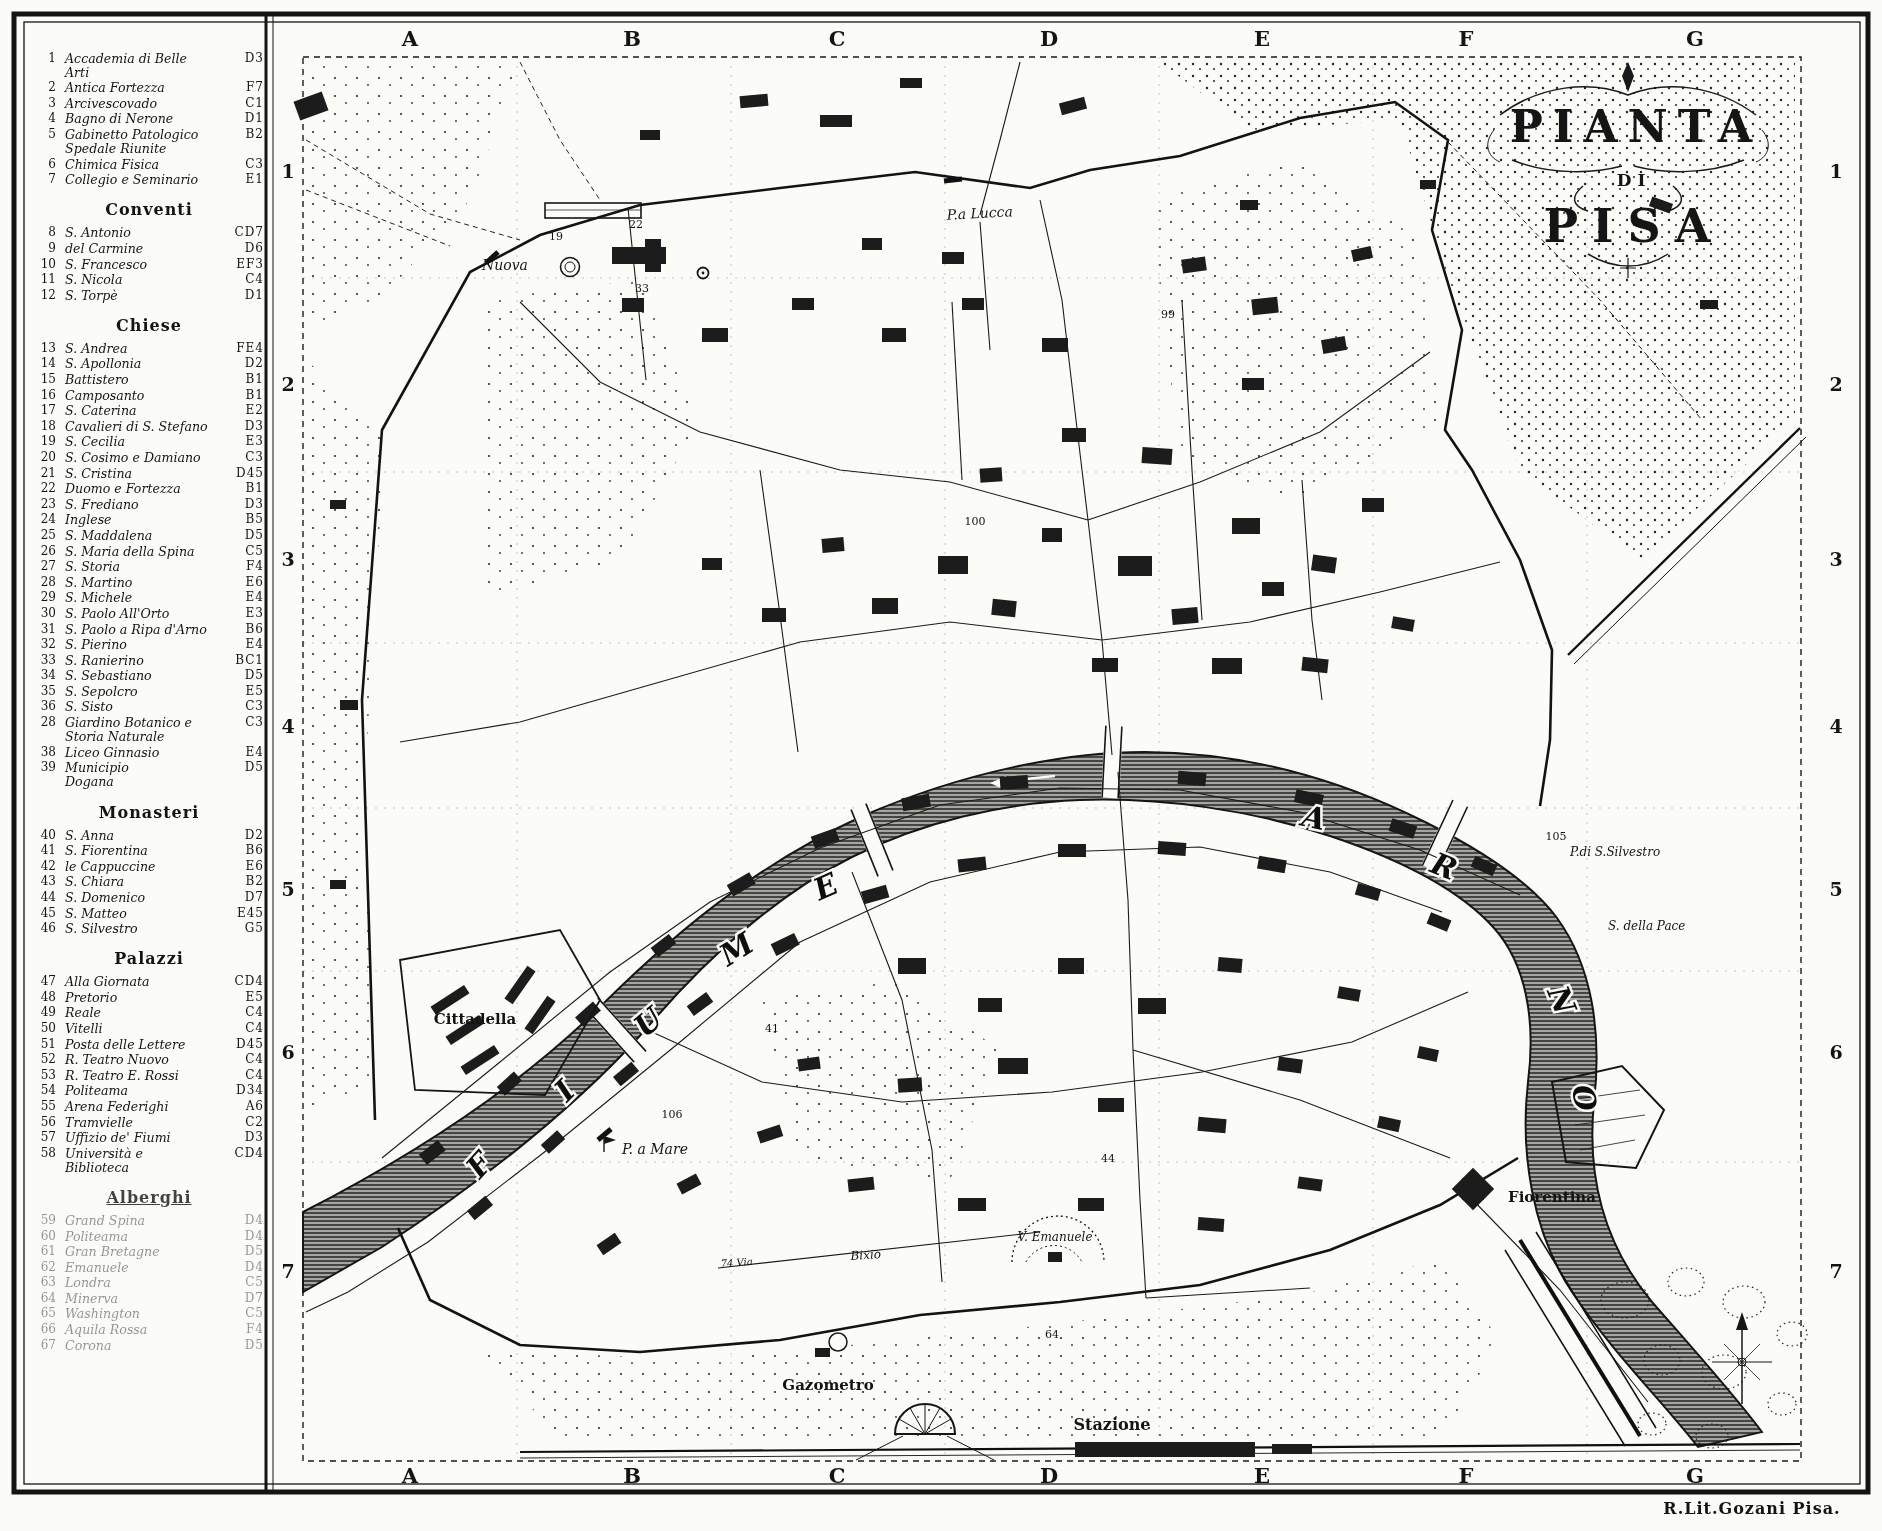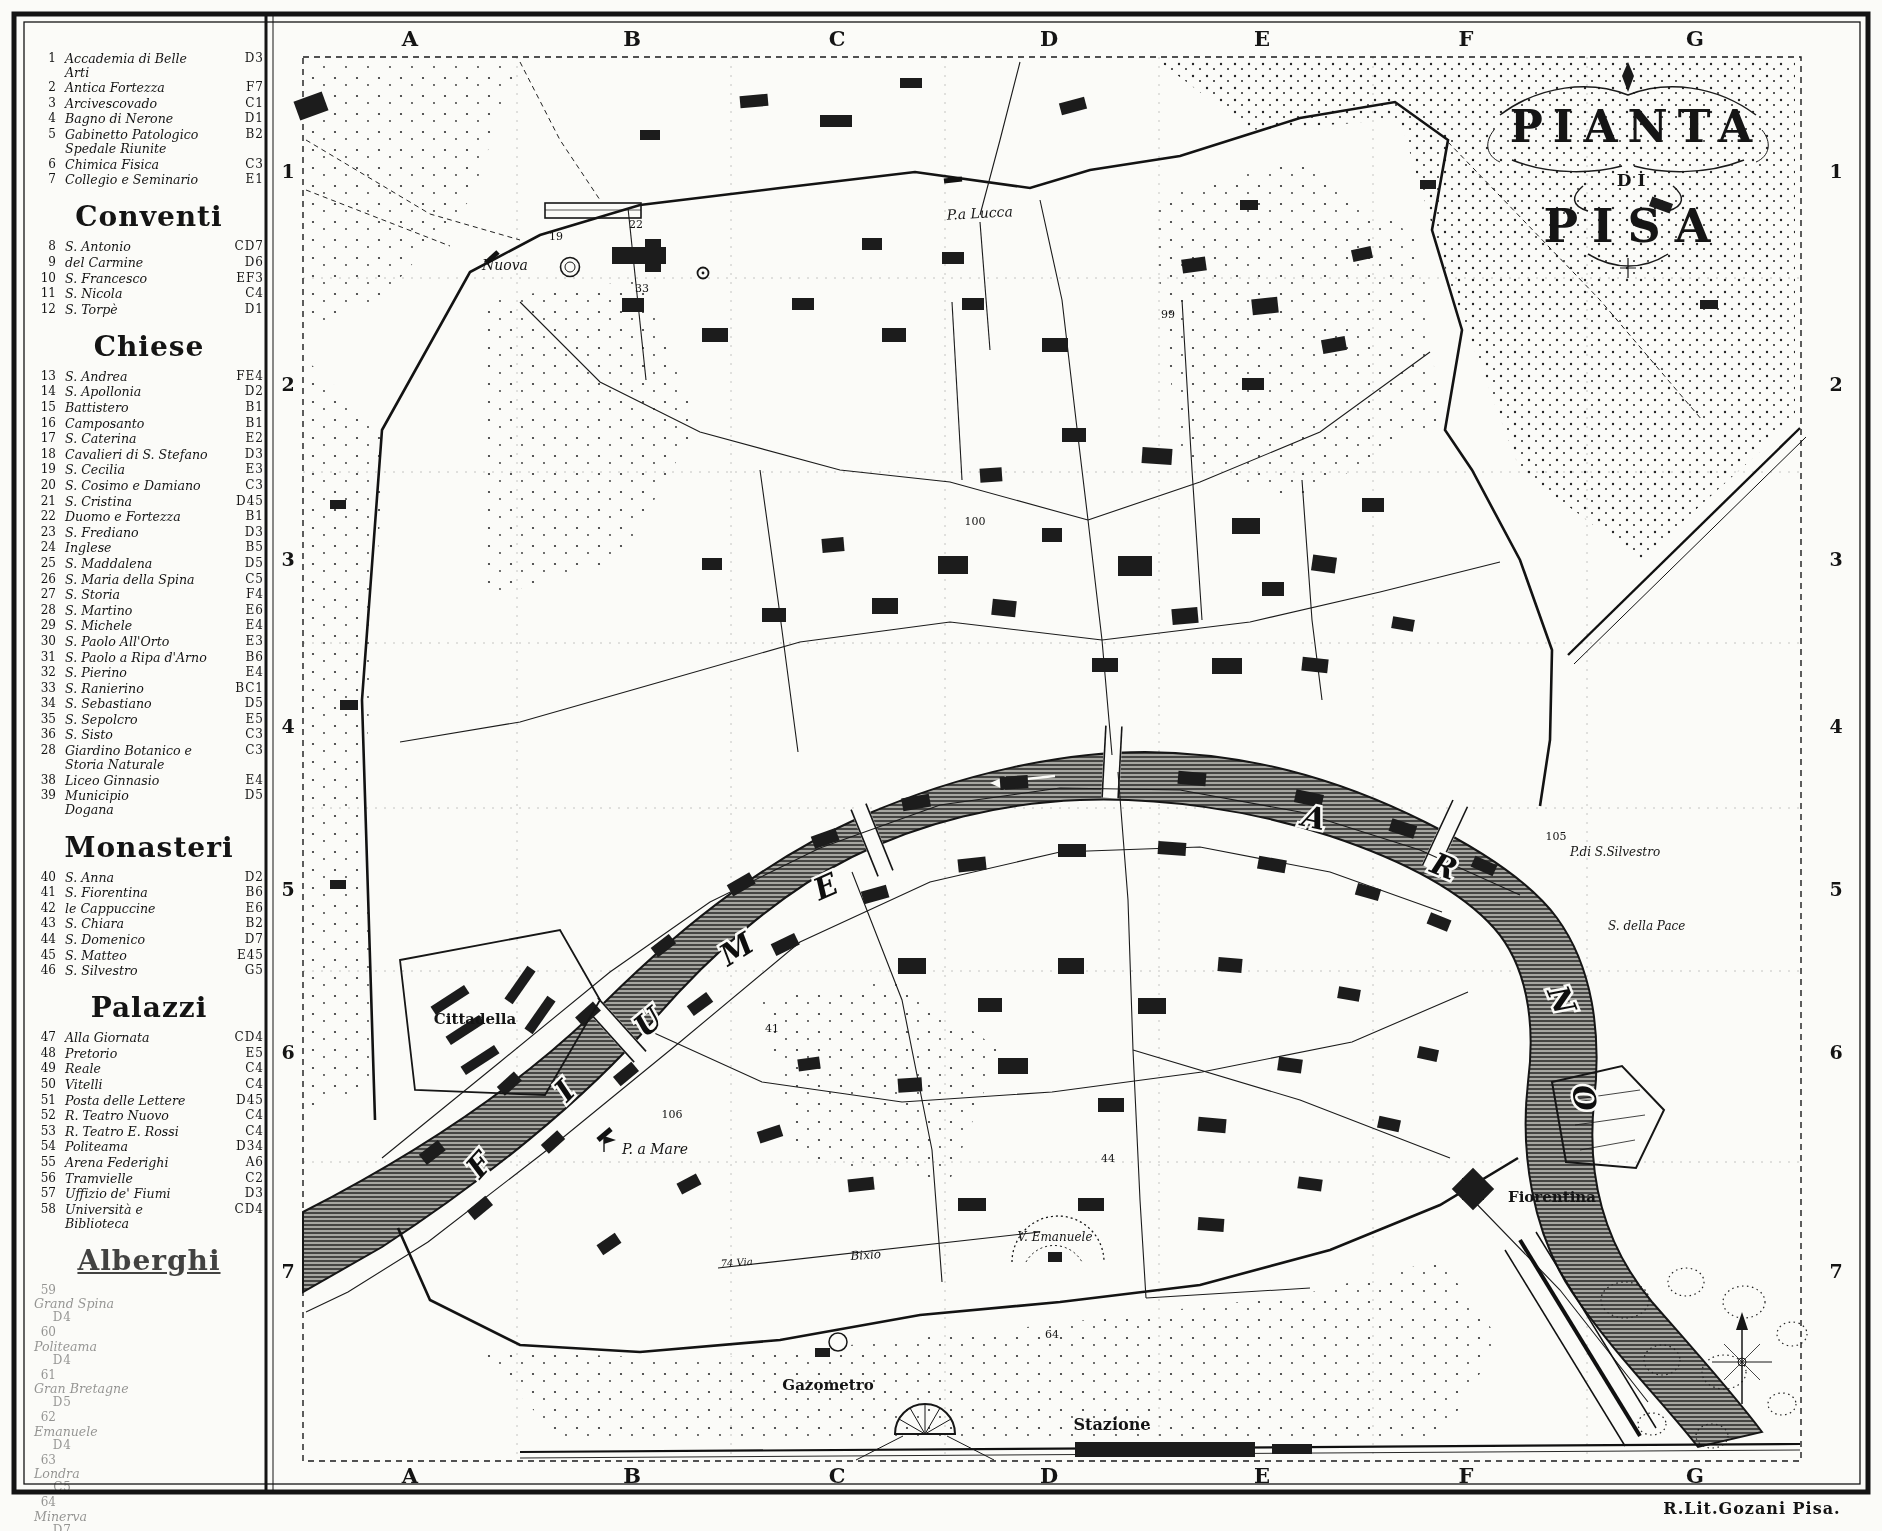--- a/index.html
+++ b/index.html
@@ -2,31 +2,31 @@
 <html><head>
 <meta charset="utf-8">
 <style>
   html,body{margin:0;padding:0;background:#e8e8e4;}
   .page{position:relative;width:1882px;height:1531px;background:#fbfbf8;
         font-family:"DejaVu Serif",serif;color:#141414;overflow:hidden;}
   svg text{user-select:none;}
 
   
   .legend{position:absolute;left:34px;top:50px;width:230px;z-index:5;}
-  .lsec-title{text-align:center;font-weight:bold;font-size:28px;letter-spacing:1px;
+  .lsec-title{text-align:center;font-weight:bold;font-size:16px;letter-spacing:1px;
               margin:13px 0 7px;}
   .lsec-title:empty{display:none;margin:0;}
   .lrow{display:flex;align-items:flex-start;font-size:12.6px;line-height:1.12;
         font-style:italic;margin:1.5px 0;}
   .ln{width:22px;text-align:right;margin-right:9px;font-style:normal;flex:none;
       font-size:12px;}
   .lname{flex:1;white-space:pre-line;}
   .lcode{width:38px;text-align:right;font-style:normal;letter-spacing:1px;
          flex:none;font-size:12px;}
-  .sec-alberghi .lrow{opacity:.45;filter:blur(.3px);flex-direction:column;}
+  .sec-alberghi .lrow{opacity:.45;filter:blur(.3px);}
   .sec-alberghi .lsec-title{opacity:.8;text-decoration:underline;}
 
   
   .gl{font:bold 21px "DejaVu Serif",serif;fill:#141414;}
   .gn{font:bold 19px "DejaVu Serif",serif;fill:#141414;}
   .lbl{font:italic 14px "DejaVu Serif",serif;fill:#141414;}
   .lblb{font:600 15px "DejaVu Serif",serif;fill:#141414;}
   .lbls{font:italic 12px "DejaVu Serif",serif;fill:#141414;}
   .mnum{font:11px "DejaVu Serif",serif;fill:#141414;}
   .riv{font:italic bold 30px "DejaVu Serif",serif;fill:#0e0e0e;

